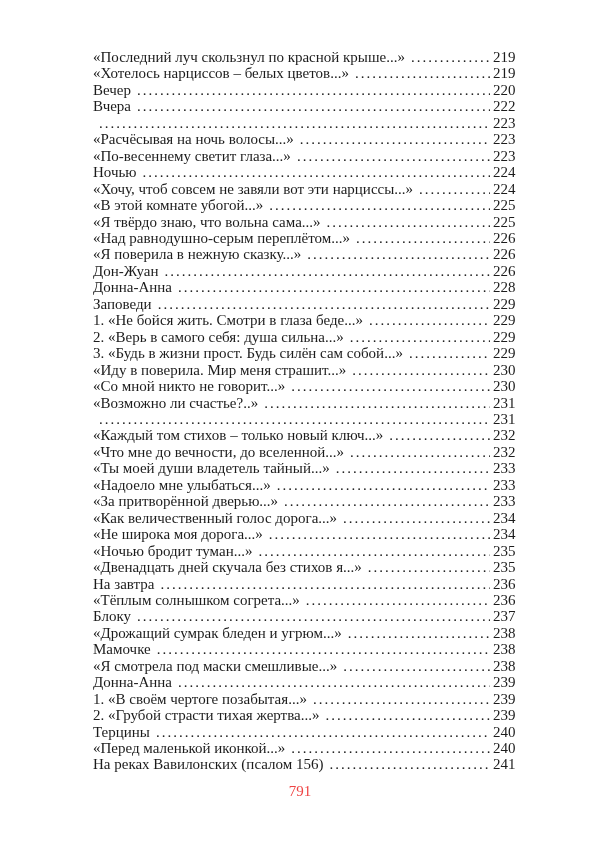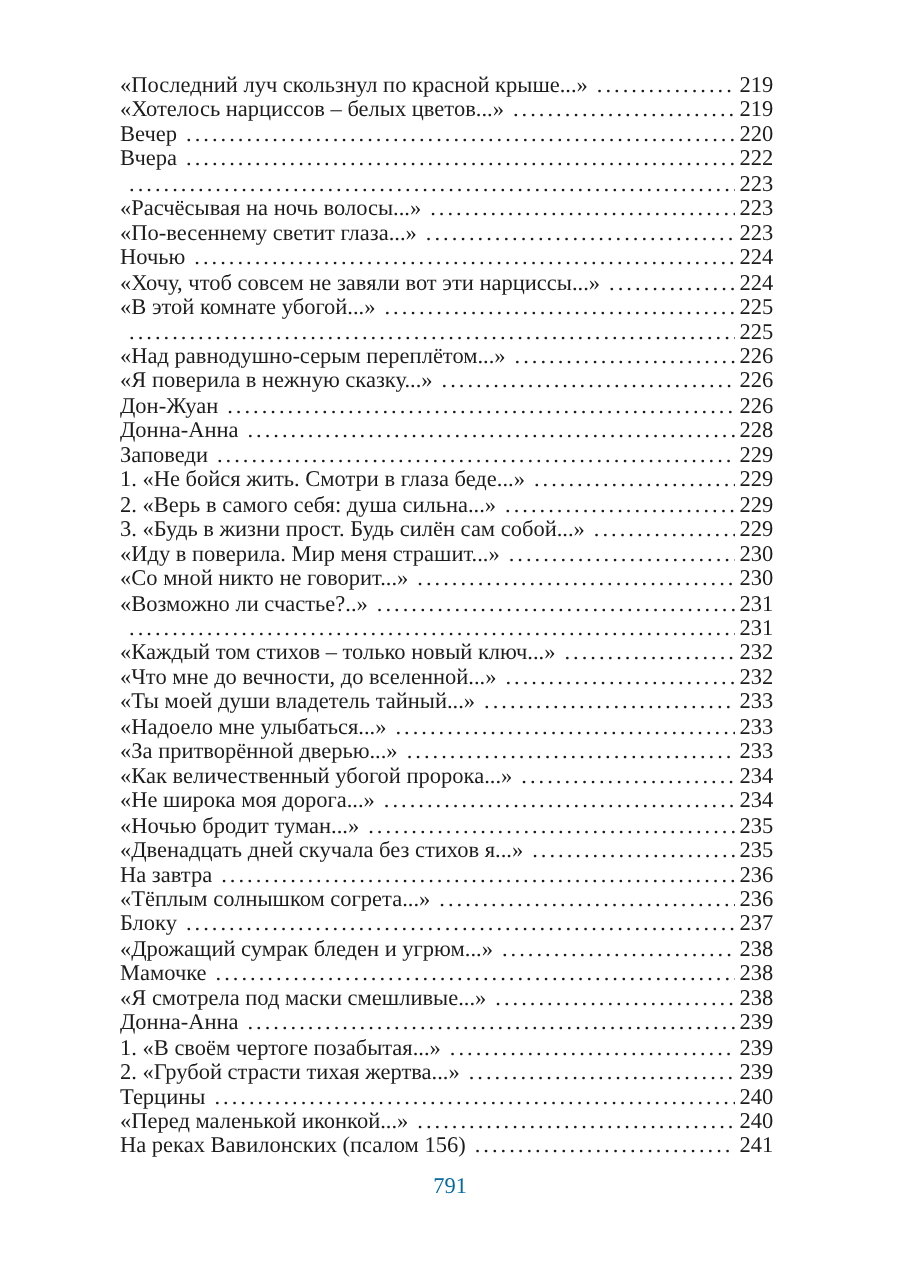--- a/index.html
+++ b/index.html
@@ -14,20 +14,21 @@
     margin: 0 auto;
     background: #ffffff;
     box-sizing: border-box;
     padding: 49px 80px 0 80px;
     font-family: "Liberation Serif", "DejaVu Serif", serif;
     color: #1c1c1c;
     overflow: hidden;
   }
   .toc-list {
     display: block;
+    margin-left: 13px;
   }
   .toc-row {
     display: flex;
     align-items: baseline;
     line-height: 16.45px;
     font-size: 15px;
     white-space: nowrap;
   }
   .toc-row .title {
     flex: 0 0 auto;
@@ -43,21 +44,21 @@
     min-width: 10px;
   }
   .toc-row .pagenum {
     flex: 0 0 auto;
     min-width: 27px;
   }
   .footer {
     margin-top: 10px;
     text-align: center;
     font-size: 15px;
-    color: #0369a1;
+    color: #ef4444;
   }
 </style>
 </head>
 <body>
 
 <div class="page">
   <div class="toc-list">
       <div class="toc-row">
         <span class="title">«Последний луч скользнул по красной крыше...»</span>
         <span class="leader">........................................................................................................................</span>
@@ -101,20 +102,21 @@
         <span class="title">«Хочу, чтоб совсем не завяли вот эти нарциссы...»</span>
         <span class="leader">........................................................................................................................</span>
         <span class="pagenum">224</span>
       </div>
       <div class="toc-row">
         <span class="title">«В этой комнате убогой...»</span>
         <span class="leader">........................................................................................................................</span>
         <span class="pagenum">225</span>
       </div>
       <div class="toc-row">
+        <span class="title">«Я твёрдо знаю, что вольна сама...»</span>
         <span class="leader">........................................................................................................................</span>
         <span class="pagenum">225</span>
       </div>
       <div class="toc-row">
         <span class="title">«Над равнодушно-серым переплётом...»</span>
         <span class="leader">........................................................................................................................</span>
         <span class="pagenum">226</span>
       </div>
       <div class="toc-row">
         <span class="title">«Я поверила в нежную сказку...»</span>
@@ -189,21 +191,21 @@
         <span class="title">«Надоело мне улыбаться...»</span>
         <span class="leader">........................................................................................................................</span>
         <span class="pagenum">233</span>
       </div>
       <div class="toc-row">
         <span class="title">«За притворённой дверью...»</span>
         <span class="leader">........................................................................................................................</span>
         <span class="pagenum">233</span>
       </div>
       <div class="toc-row">
-        <span class="title">«Как величественный убогой пророка...»</span>
+        <span class="title">«Как величественный голос дорога...»</span>
         <span class="leader">........................................................................................................................</span>
         <span class="pagenum">234</span>
       </div>
       <div class="toc-row">
         <span class="title">«Не широка моя дорога...»</span>
         <span class="leader">........................................................................................................................</span>
         <span class="pagenum">234</span>
       </div>
       <div class="toc-row">
         <span class="title">«Ночью бродит туман...»</span>

